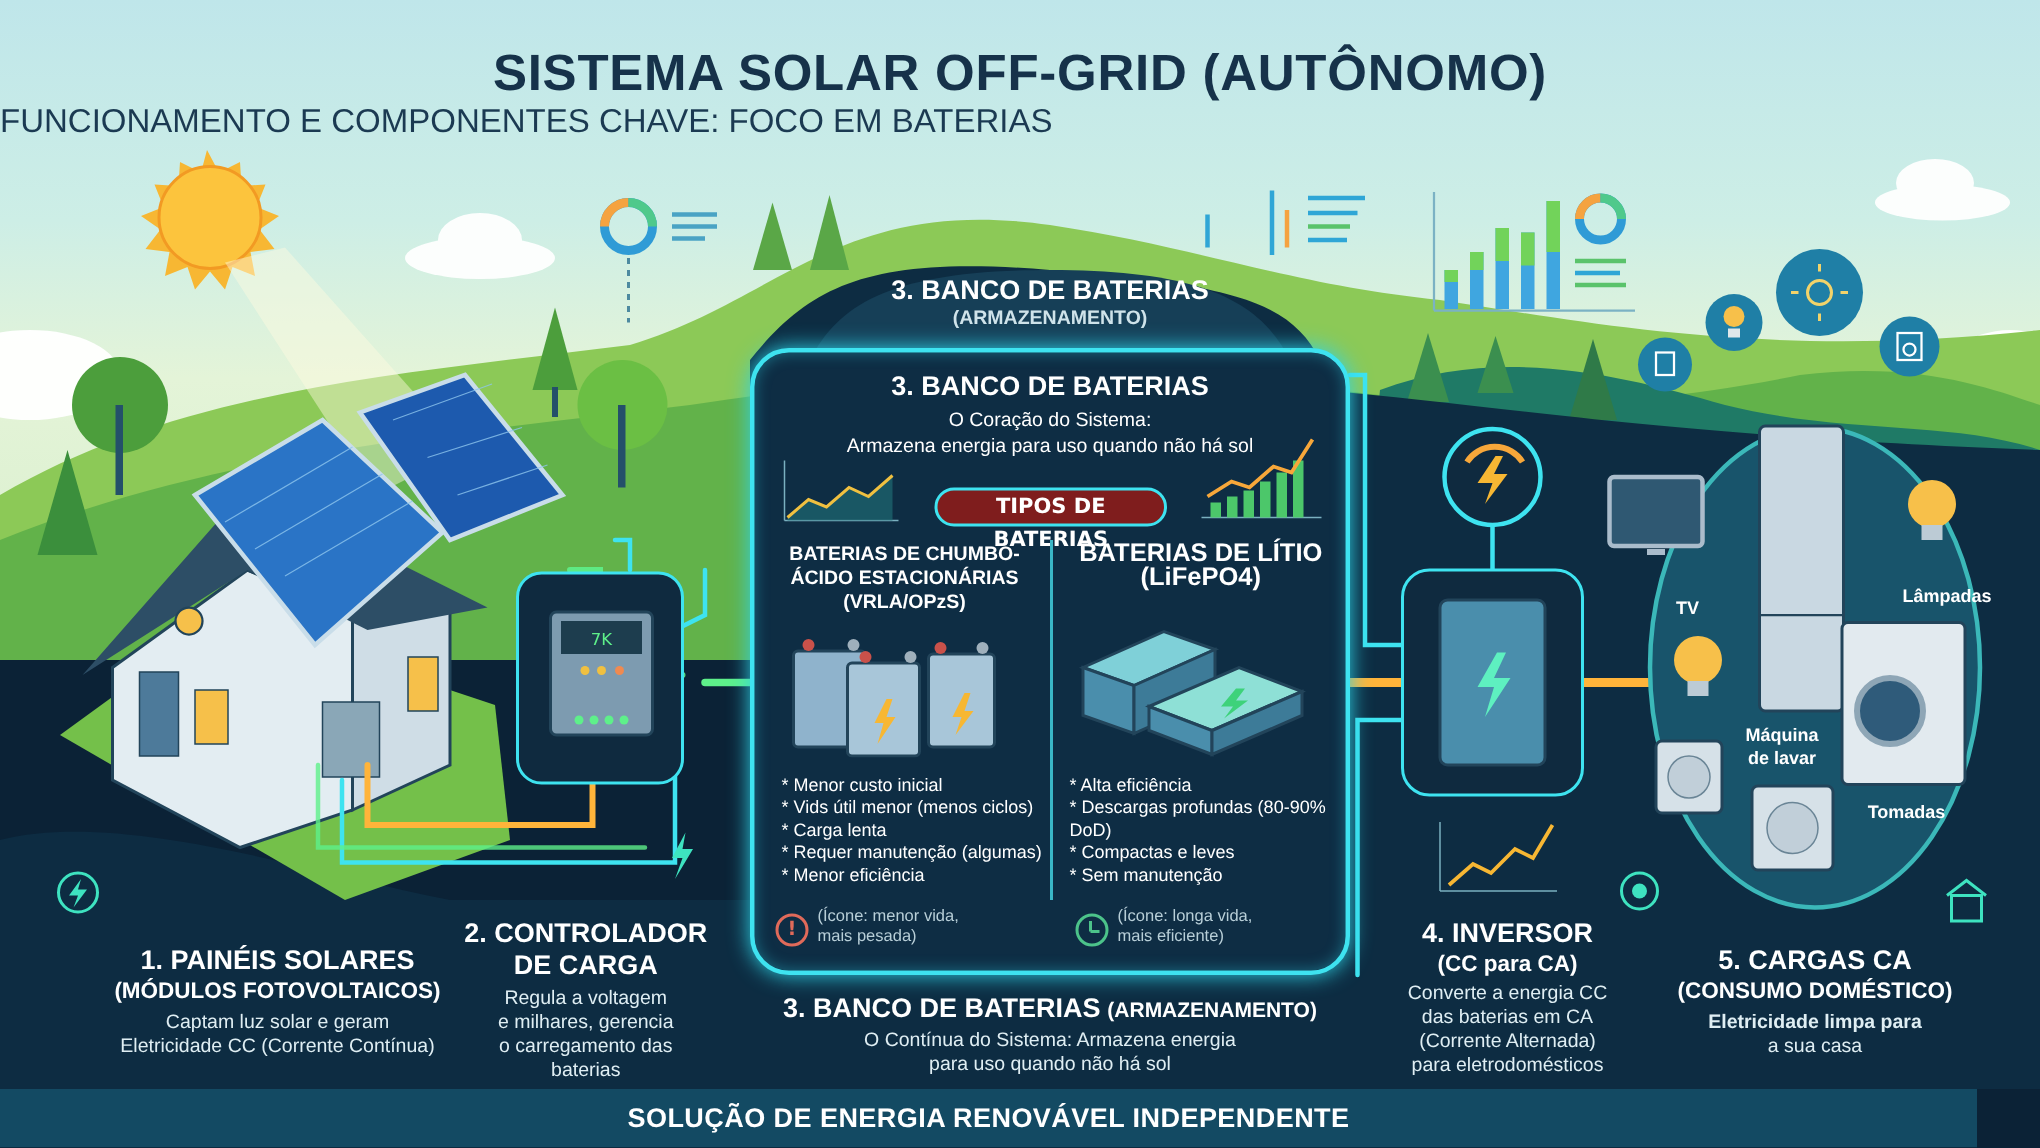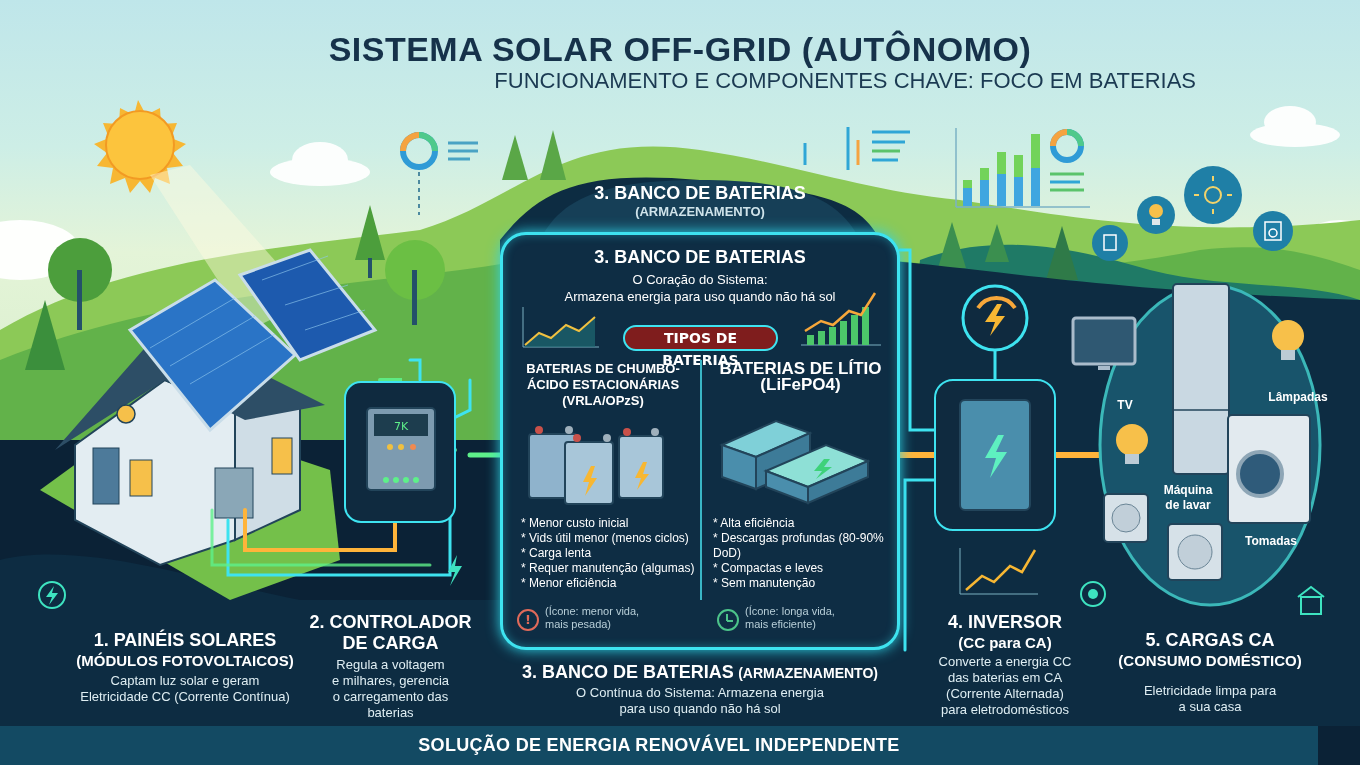--- a/index.html
+++ b/index.html
@@ -3,21 +3,21 @@
 <meta charset="utf-8">
 <style>
   * { margin:0; padding:0; box-sizing:border-box; }
   html, body { width:1360px; height:765px; overflow:hidden; }
   body { font-family:"DejaVu Sans", sans-serif; position:relative; background:#0b2236; }
   .abs { position:absolute; }
   #sky { left:0; top:0; width:1360px; height:420px;
     background:linear-gradient(180deg,#bfe6ea 0%,#cdeee6 35%,#e4f4d8 60%,#d9efcd 100%); }
   #title { left:0; top:30px; width:1360px; text-align:center; font-family:"Liberation Sans", sans-serif;
     font-weight:bold; font-size:34px; color:#16324a; letter-spacing:0.5px; }
-  #subtitle { left:0; top:68px; width:1196px; text-align:right; font-family:"Liberation Sans", sans-serif;
+  #subtitle { left:0; top:68px; width:1196px; text-align:left; font-family:"Liberation Sans", sans-serif;
     font-size:22px; color:#1b3a52; }
   #footer { left:0; top:726px; width:1318px; height:39px; background:#134a63; color:#ffffff;
     font-family:"Liberation Sans", sans-serif; font-weight:bold; font-size:18px; text-align:center; line-height:39px; letter-spacing:0.3px; }
   .txt-w { color:#ffffff; text-align:center; font-family:"Liberation Sans", sans-serif; }
   .h-sect { font-weight:bold; font-size:18px; line-height:21px; }
   .h-sub { font-weight:bold; font-size:15px; line-height:19px; }
   .p-desc { font-size:13px; line-height:16px; color:#dfeef3; }
   .glow-box { border:3px solid #3ee3f0; border-radius:26px; box-shadow:0 0 14px #2ed5e8, inset 0 0 10px rgba(46,213,232,0.4); background:#0e2d44; }
   .pill { border:2px solid #3ee3f0; border-radius:16px; color:#fff; font-weight:bold; font-size:14px; text-align:center; background:#7f1d1d; }
   .bullets { list-style:none; color:#fff; font-size:12px; line-height:15px; font-family:"Liberation Sans", sans-serif; }
@@ -372,17 +372,17 @@
   <div class="h-sub">(CC para CA)</div>
   <div class="p-desc" style="margin-top:2px;">Converte a energia CC</div>
   <div class="p-desc">das baterias em CA</div>
   <div class="p-desc">(Corrente Alternada)</div>
   <div class="p-desc">para eletrodomésticos</div>
 </div>
 
 <div class="abs txt-w" style="left:1105px;top:630px;width:210px;">
   <div class="h-sect">5. CARGAS CA</div>
   <div class="h-sub">(CONSUMO DOMÉSTICO)</div>
-  <div class="p-desc" style="margin-top:13px;">Eletricidade limpa para</div>
+  <div class="p-desc" style="margin-top:3px;font-weight:bold;">Eletricidade limpa para</div>
   <div class="p-desc">a sua casa</div>
 </div>
 
 <div id="footer" class="abs">SOLUÇÃO DE ENERGIA RENOVÁVEL INDEPENDENTE</div>
 
 </body></html>

